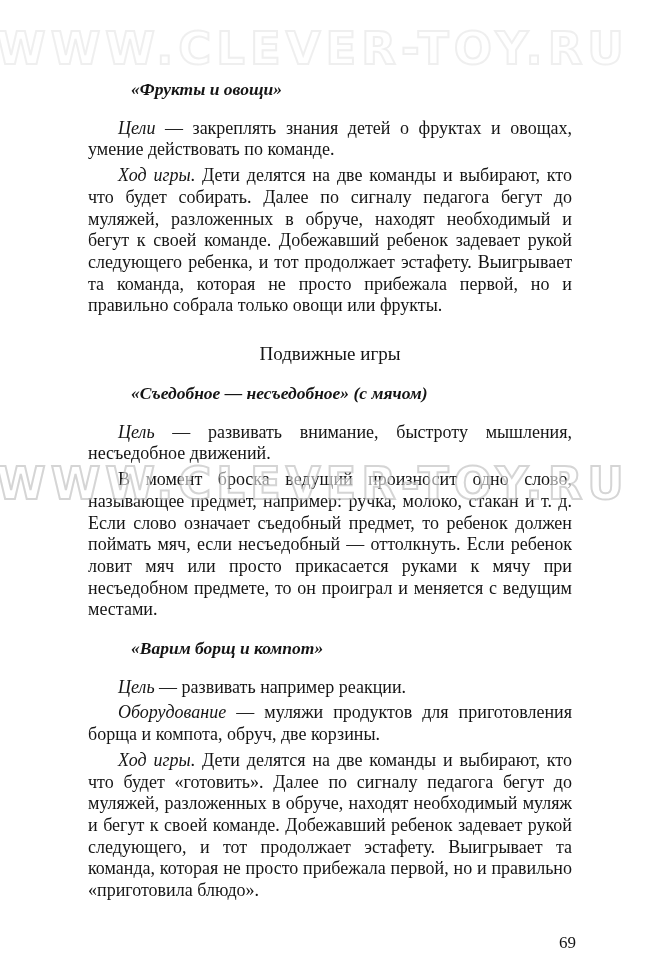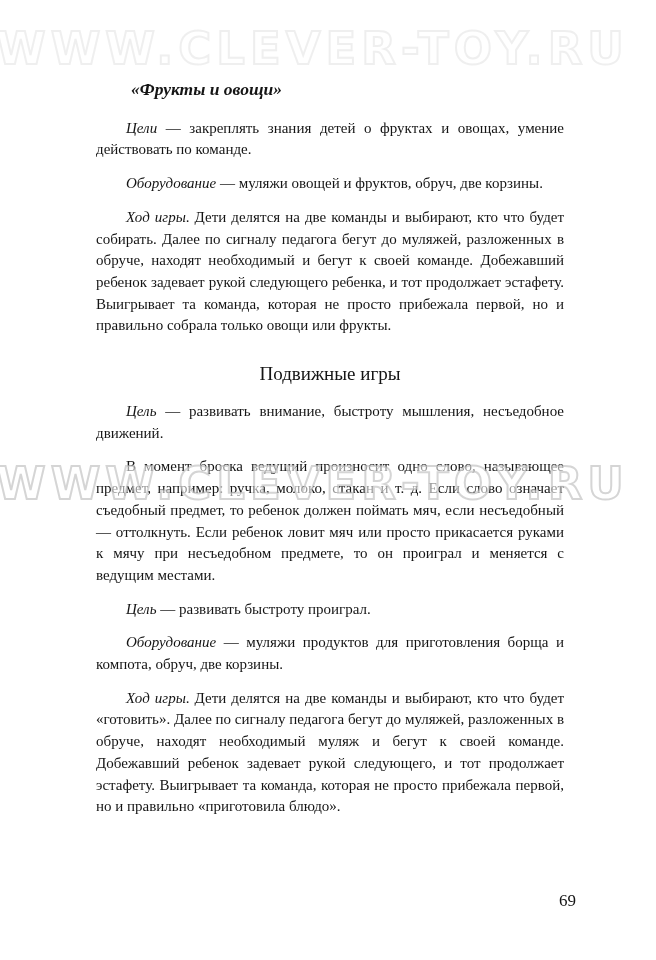--- a/index.html
+++ b/index.html
@@ -16,22 +16,22 @@
     font-family: "Liberation Serif", serif;
     color: #151515;
   }
   .content {
     position: absolute;
     left: 84px;
     top: 62px;
     width: 492px;
   }
   .par {
-    margin: 12px;
-    font-size: 15px;
+    margin: 4px;
+    font-size: 18px;
     line-height: 21.7px;
     text-align: justify;
     text-indent: 30px;
     hyphens: auto;
   }
   .lead {
     font-style: italic;
   }
   .game-title {
     margin: 17px;
@@ -64,47 +64,48 @@
   }
   .watermark-top {
     top: 22px;
     opacity: 0.38;
   }
   .watermark-middle {
     top: 457px;
   }
   .page-number {
     position: absolute;
-    top: 890px;
+    top: 932px;
     right: 80px;
     font-size: 17px;
     line-height: 21px;
   }
 </style>
 </head>
 <body>
 
 <div class="page">
 
   <div class="watermark watermark-top">WWW.CLEVER-TOY.RU</div>
   <div class="watermark watermark-middle">WWW.CLEVER-TOY.RU</div>
 
   <div class="content">
 
     <h3 class="game-title">«Фрукты и овощи»</h3>
     <p class="par"><span class="lead">Цели</span><span> — закреплять знания детей о фруктах и овощах, умение действовать по команде.</span></p>
-    <p class="par"><span class="lead">Оборудование</span><span> — муляжи овощей и фруктов, обруч, две корзины.</span></p>
     <p class="par"><span class="lead">Ход игры</span><span>. Дети делятся на две команды и выбирают, кто что будет собирать. Далее по сигналу педагога бегут до муляжей, разложенных в обруче, находят необходимый и бегут к своей команде. Добежавший ребенок задевает рукой следующего ребенка, и тот продолжает эстафету. Выигрывает та команда, которая не просто прибежала первой, но и правильно собрала только овощи или фрукты.</span></p>
 
     <h2 class="section-heading">Подвижные игры</h2>
 
+    <h3 class="game-title">«Съедобное — несъедобное» (с мячом)</h3>
     <p class="par"><span class="lead">Цель</span><span> — развивать внимание, быстроту мышления, несъедобное движений.</span></p>
     <p class="par"><span class="lead"></span><span>В момент броска ведущий произносит одно слово, называющее предмет, например: ручка, молоко, стакан и т. д. Если слово означает съедобный предмет, то ребенок должен поймать мяч, если несъедобный — оттолкнуть. Если ребенок ловит мяч или просто прикасается руками к мячу при несъедобном предмете, то он проиграл и меняется с ведущим местами.</span></p>
 
-    <p class="par"><span class="lead">Цель</span><span> — развивать быстроту проиграл.</span></p>
+    <h3 class="game-title">«Варим борщ и компот»</h3>
+    <p class="par"><span class="lead">Цель</span><span> — развивать например реакции.</span></p>
     <p class="par"><span class="lead">Оборудование</span><span> — муляжи продуктов для приготовления борща и компота, обруч, две корзины.</span></p>
     <p class="par"><span class="lead">Ход игры</span><span>. Дети делятся на две команды и выбирают, кто что будет «готовить». Далее по сигналу педагога бегут до муляжей, разложенных в обруче, находят необходимый муляж и бегут к своей команде. Добежавший ребенок задевает рукой следующего, и тот продолжает эстафету. Выигрывает та команда, которая не просто прибежала первой, но и правильно «приготовила блюдо».</span></p>
 
 
   </div>
 
   <div class="page-number">69</div>
 
 </div>
 

